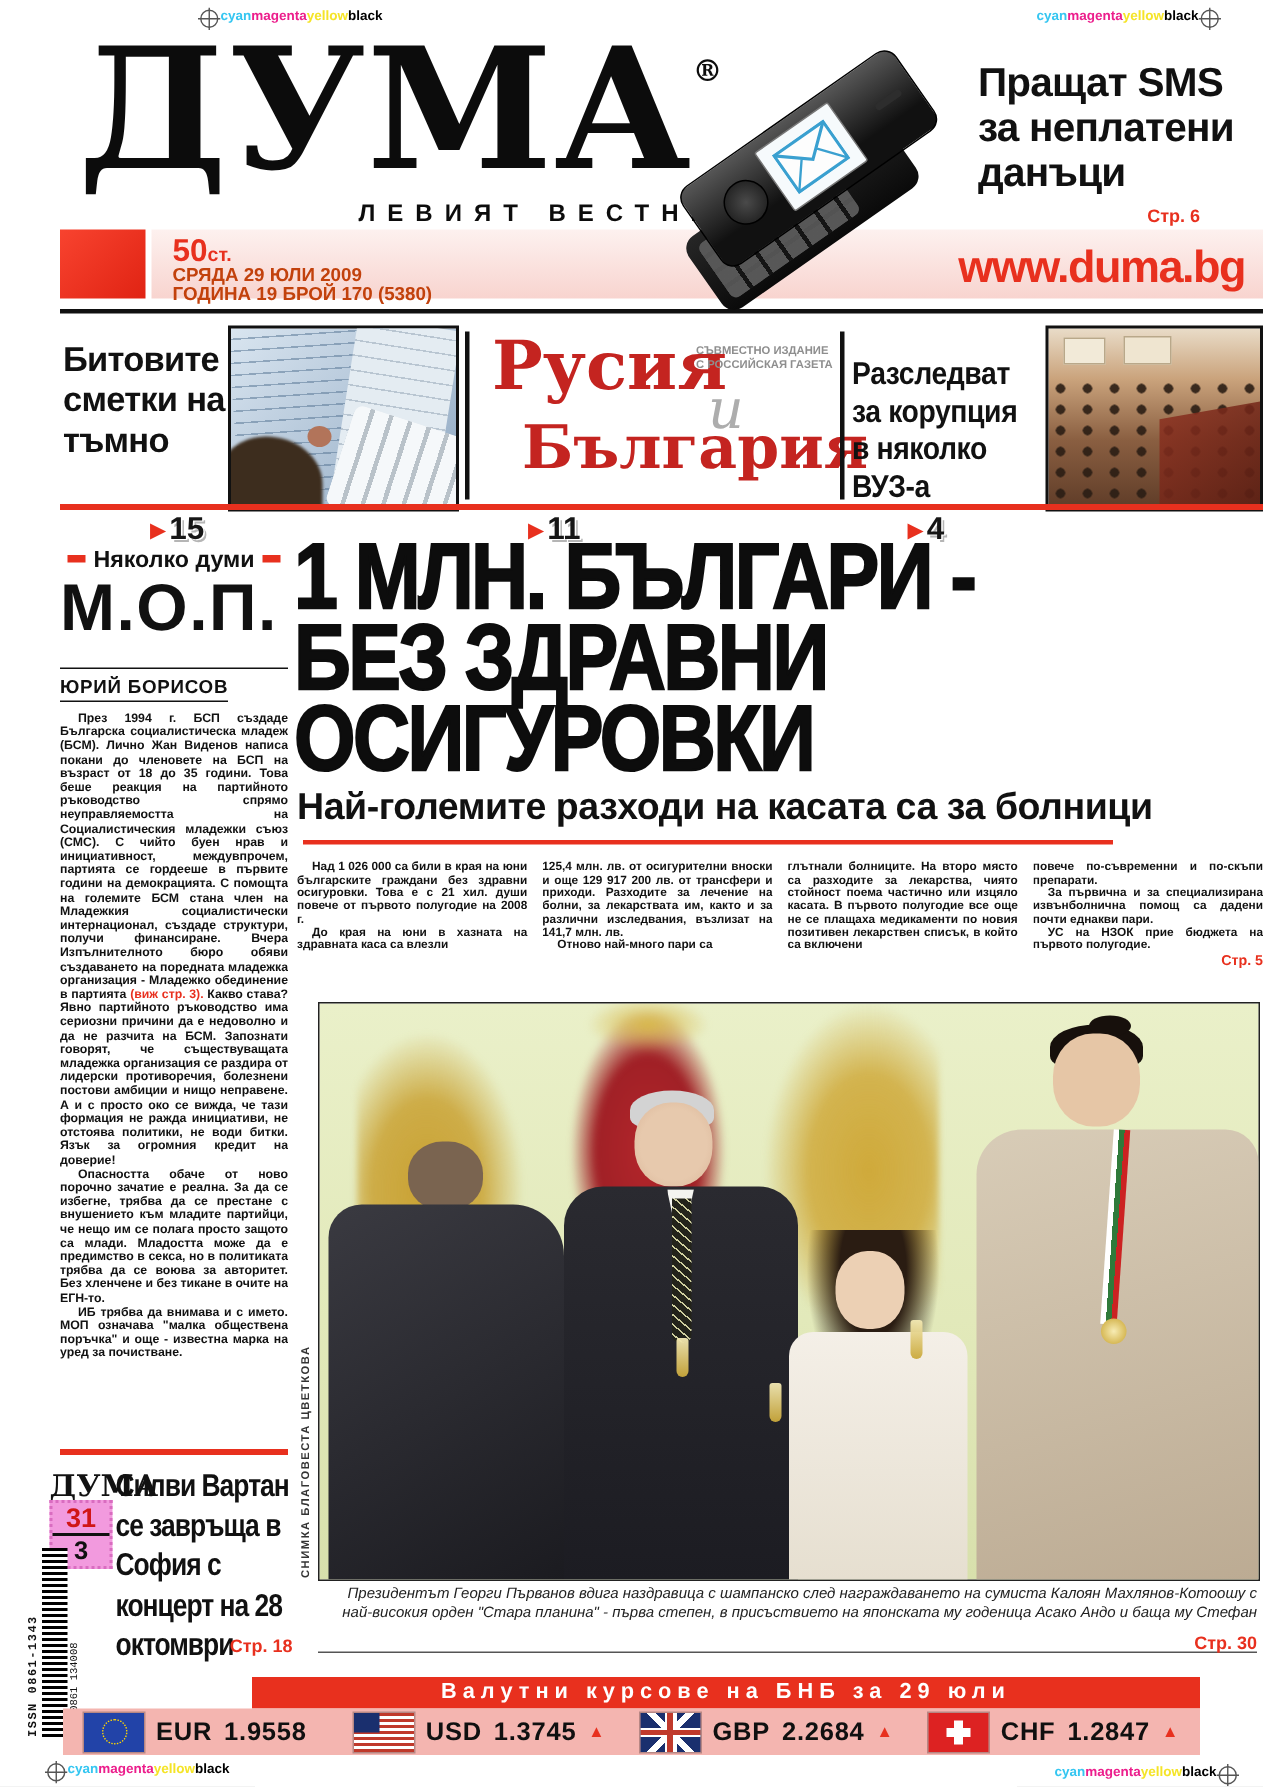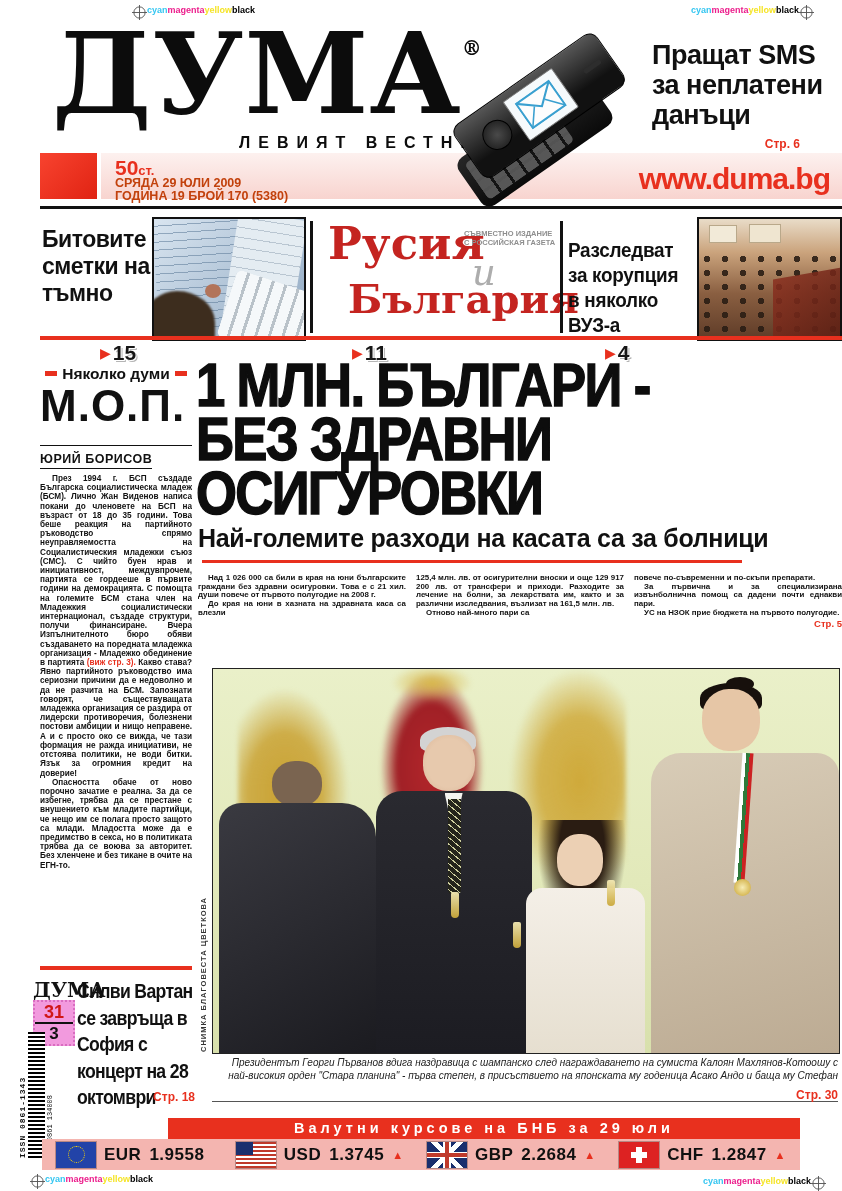--- a/index.html
+++ b/index.html
@@ -281,20 +281,21 @@
       <span class="tri">▶</span>
       <span class="num">4</span>
     </div>
 
   <div class="abs kicker"><span class="kdash"></span><span>Няколко думи</span><span class="kdash"></span></div>
   <div class="abs mop">М.О.П.</div>
   <div class="abs author"><span>ЮРИЙ БОРИСОВ</span></div>
   <div class="abs opinion">
     <p><span>През 1994 г. БСП създаде Българска социалистическа младеж (БСМ). Лично Жан Виденов написа покани до членовете на БСП на възраст от 18 до 35 години. Това беше реакция на партийното ръководство спрямо неуправляемостта на Социалистическия младежки съюз (СМС). С чийто буен нрав и инициативност, междувпрочем, партията се гордееше в първите години на демокрацията. С помощта на големите БСМ стана член на Младежкия социалистически интернационал, създаде структури, получи финансиране. Вчера Изпълнителното бюро обяви създаването на поредната младежка организация - Младежко обединение в партията </span><span class="rednote">(виж стр. 3).</span><span> Какво става? Явно партийното ръководство има сериозни причини да е недоволно и да не разчита на БСМ. Запознати говорят, че съществуващата младежка организация се раздира от лидерски противоречия, болезнени постови амбиции и нищо неправене. А и с просто око се вижда, че тази формация не ражда инициативи, не отстоява политики, не води битки. Язък за огромния кредит на доверие!</span></p>
     <p>Опасността обаче от ново порочно зачатие е реална. За да се избегне, трябва да се престане с внушението към младите партийци, че нещо им се полага просто защото са млади. Младостта може да е предимство в секса, но в политиката трябва да се воюва за авторитет. Без хленчене и без тикане в очите на ЕГН-то.</p>
+    <p>ИБ трябва да внимава и с името. МОП означава "малка обществена поръчка" и още - известна марка на уред за почистване.</p>
   </div>
   <div class="abs redrule-b"></div>
 
   <div class="abs mini-duma">ДУМА</div>
   <div class="abs badge">
     <div class="bt">31</div>
     <div class="bb">3</div>
   </div>
   <div class="abs concert-title">Силви Вартан се завръща в София с концерт на 28 октомври</div>
   <div class="abs concert-page">Стр. 18</div>
@@ -311,22 +312,25 @@
   </div>
   <div class="abs subhead">Най-големите разходи на касата са за болници</div>
   <div class="abs redrule-c"></div>
 
   <div class="abs cols">
     <div class="col">
       <p>Над 1 026 000 са били в края на юни българските граждани без здравни осигуровки. Това е с 21 хил. души повече от първото полугодие на 2008 г.</p>
       <p>До края на юни в хазната на здравната каса са влезли</p>
     </div>
     <div class="col">
-      <p class="cont">125,4 млн. лв. от осигурителни вноски и още 129 917 200 лв. от трансфери и приходи. Разходите за лечение на болни, за лекарствата им, както и за различни изследвания, възлизат на 161,5 млн. лв.</p>
+      <p class="cont">125,4 млн. лв. от осигурителни вноски и още 129 917 200 лв. от трансфери и приходи. Разходите за лечение на болни, за лекарствата им, както и за различни изследвания, възлизат на 141,7 млн. лв.</p>
       <p>Отново най-много пари са</p>
+    </div>
+    <div class="col">
+      <p class="cont">глътнали болниците. На второ място са разходите за лекарства, чиято стойност поема частично или изцяло касата. В първото полугодие все още не се плащаха медикаменти по новия позитивен лекарствен списък, в който са включени</p>
     </div>
     <div class="col">
       <p class="cont">повече по-съвременни и по-скъпи препарати.</p>
       <p>За първична и за специализирана извънболнична помощ са дадени почти еднакви пари.</p>
       <p>УС на НЗОК прие бюджета на първото полугодие.</p>
       <div class="art-page">Стр. 5</div>
     </div>
   </div>
 
   <div class="abs photo">

